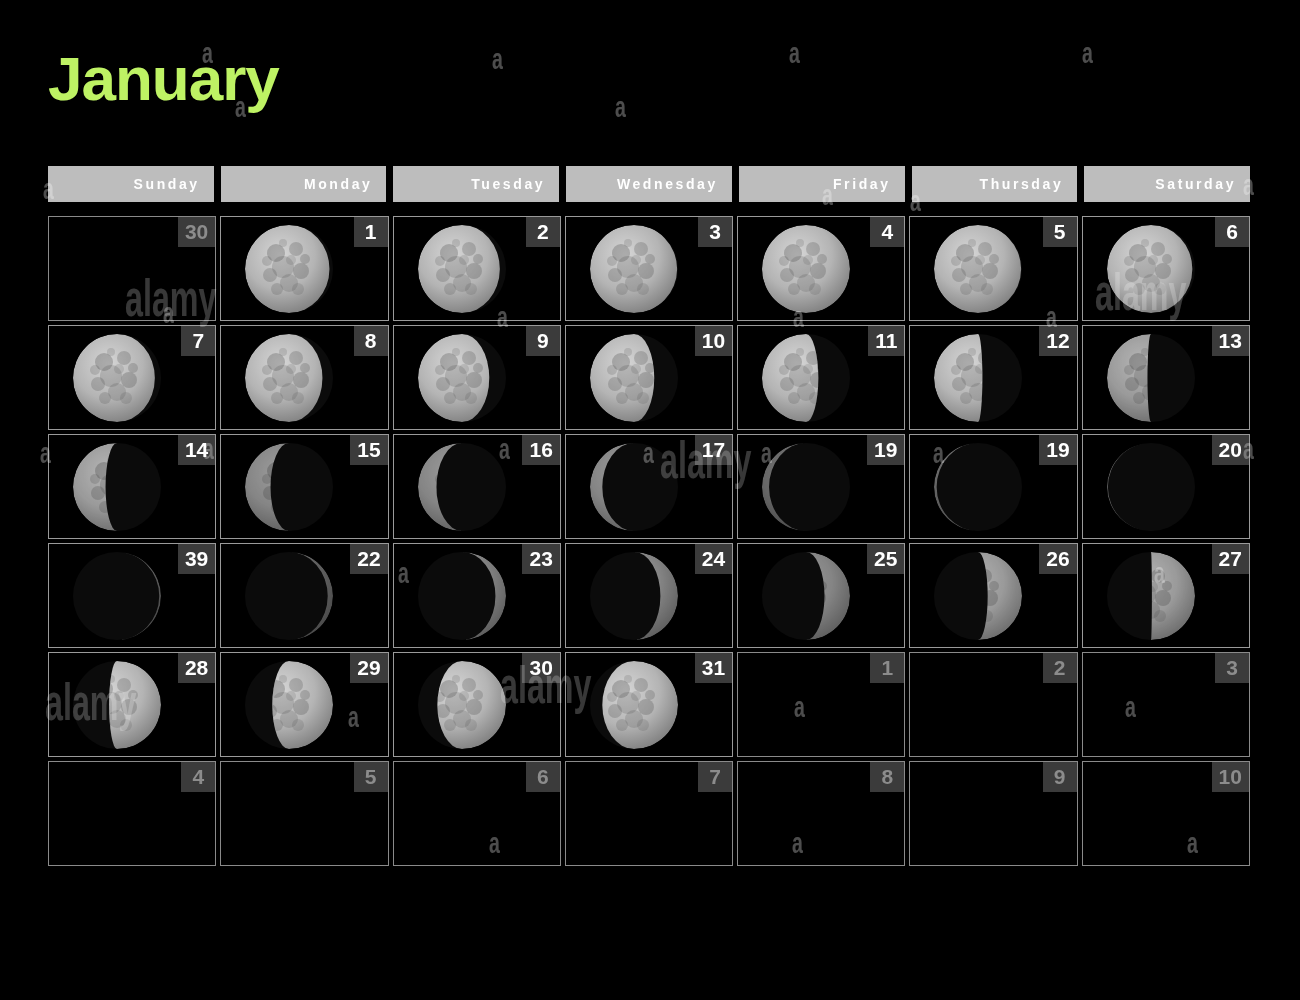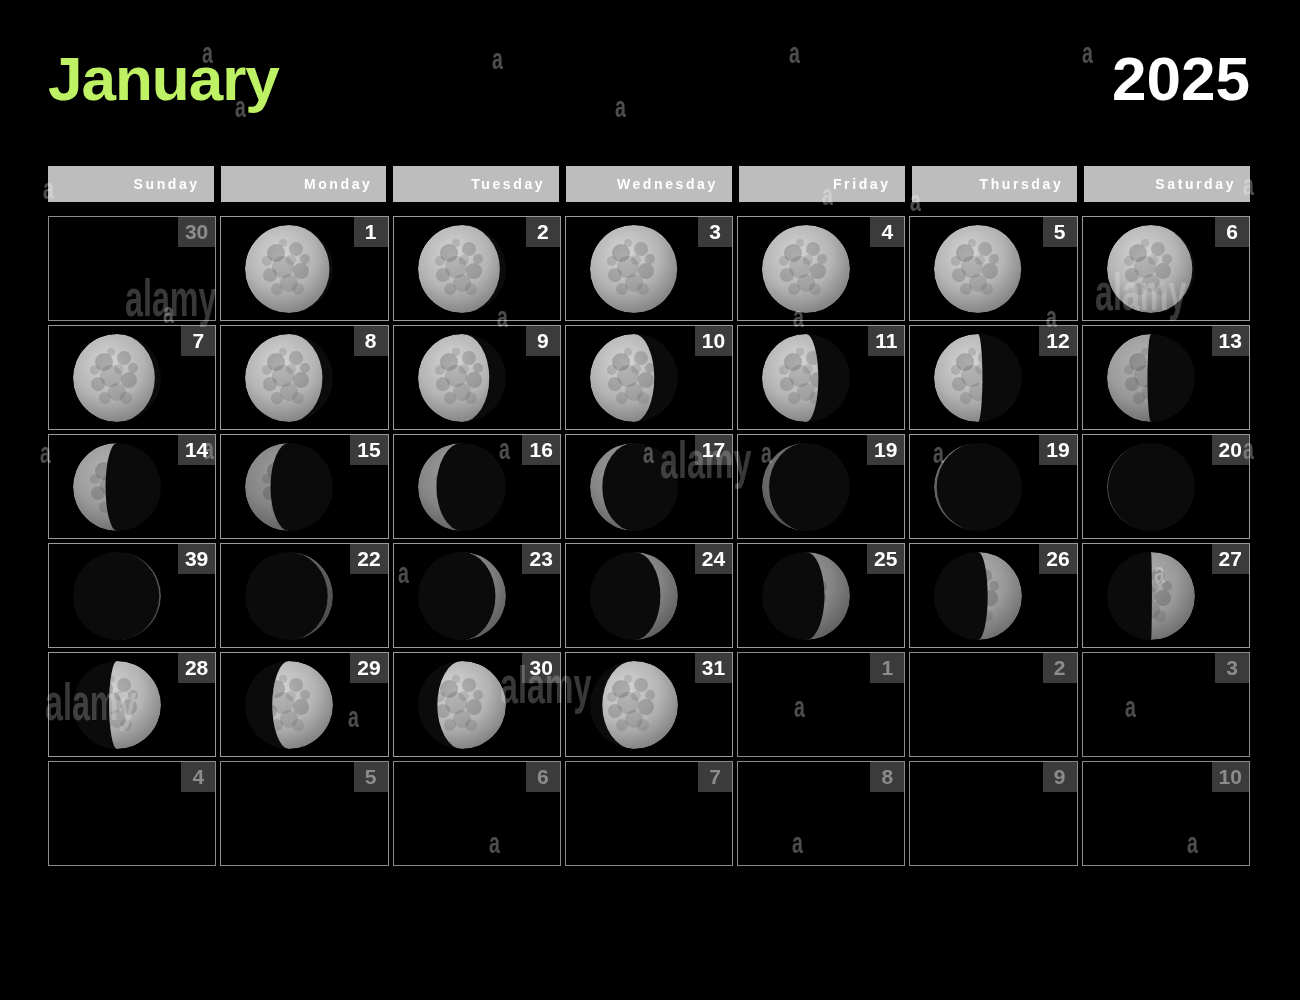--- a/index.html
+++ b/index.html
@@ -54,21 +54,20 @@
   .moon-wrap{
     position:absolute;left:22px;top:6px;width:92px;height:92px;z-index:2;
   }
   .moon-svg{display:block;width:92px;height:92px;}
 </style>
 </head>
 <body>
 
 <div id="title-bar">
   <div id="month-title">January</div>
-  <div id="year-title">2025</div>
 </div>
 
 <div id="calendar">
   <div class="weekday-row">
       <div class="weekday">
         <span>Sunday</span>
       </div>
       <div class="weekday">
         <span>Monday</span>
       </div>

